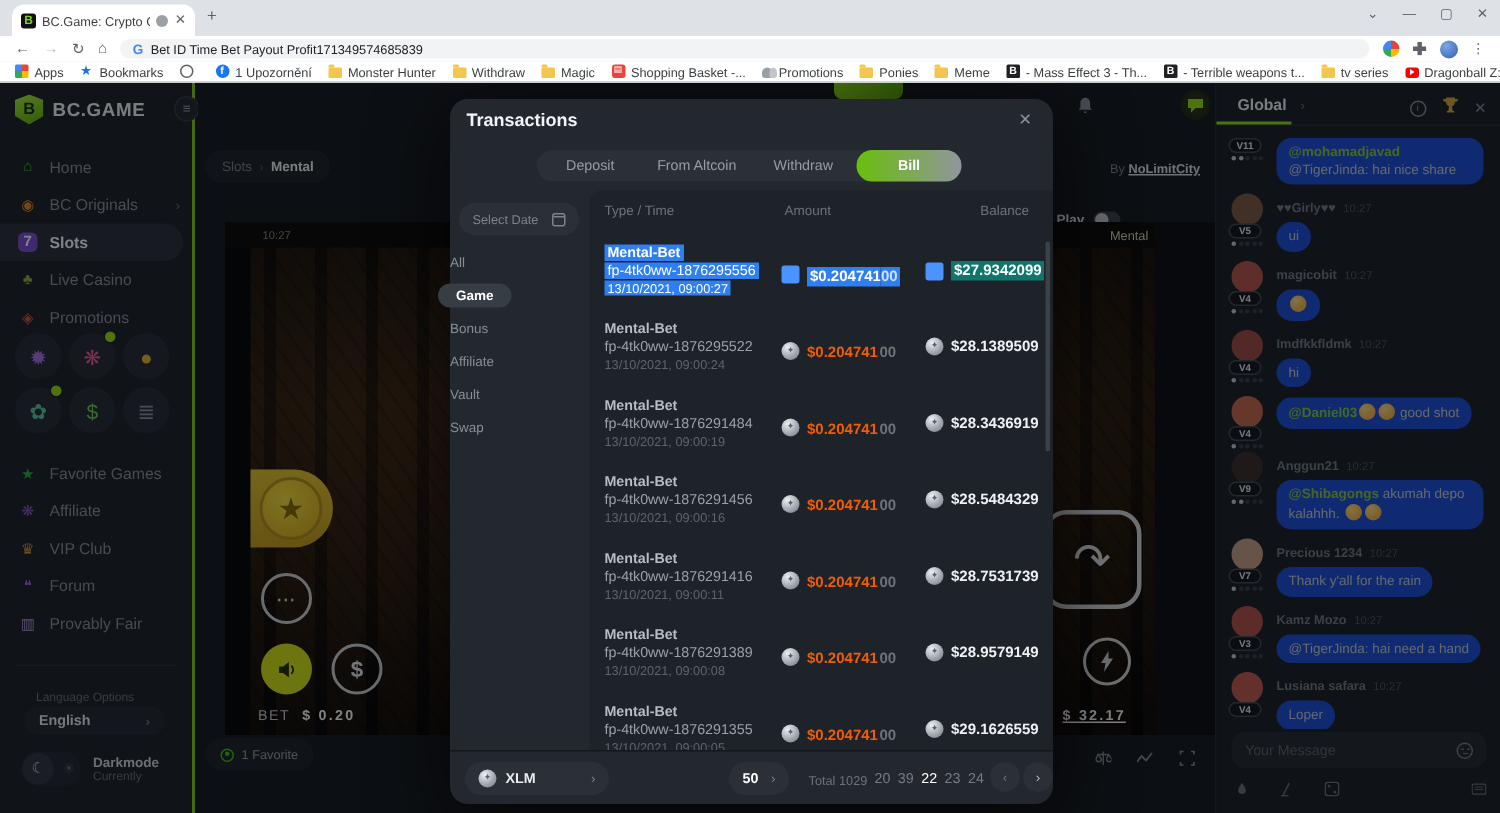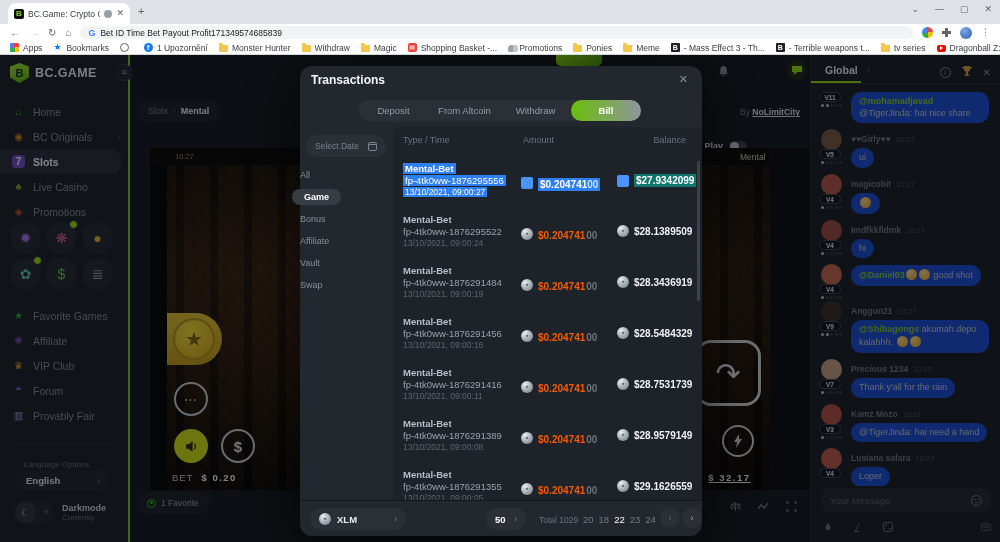--- a/index.html
+++ b/index.html
@@ -893,21 +893,21 @@
       </div>
       <div class="f-size">
         <span class="f-size-txt">50</span>
         <span class="f-chev">›</span>
       </div>
       <div class="f-total">Total 1029</div>
       <div class="f-pages">
 
           <span class="f-page">20</span>
 
-          <span class="f-page">18</span>
+          <span class="f-page">39</span>
 
           <span class="f-page active">22</span>
 
           <span class="f-page">23</span>
 
           <span class="f-page">24</span>
         </div>
       <div class="f-nav f-prev">‹</div>
       <div class="f-nav f-next">›</div>
     </div>

